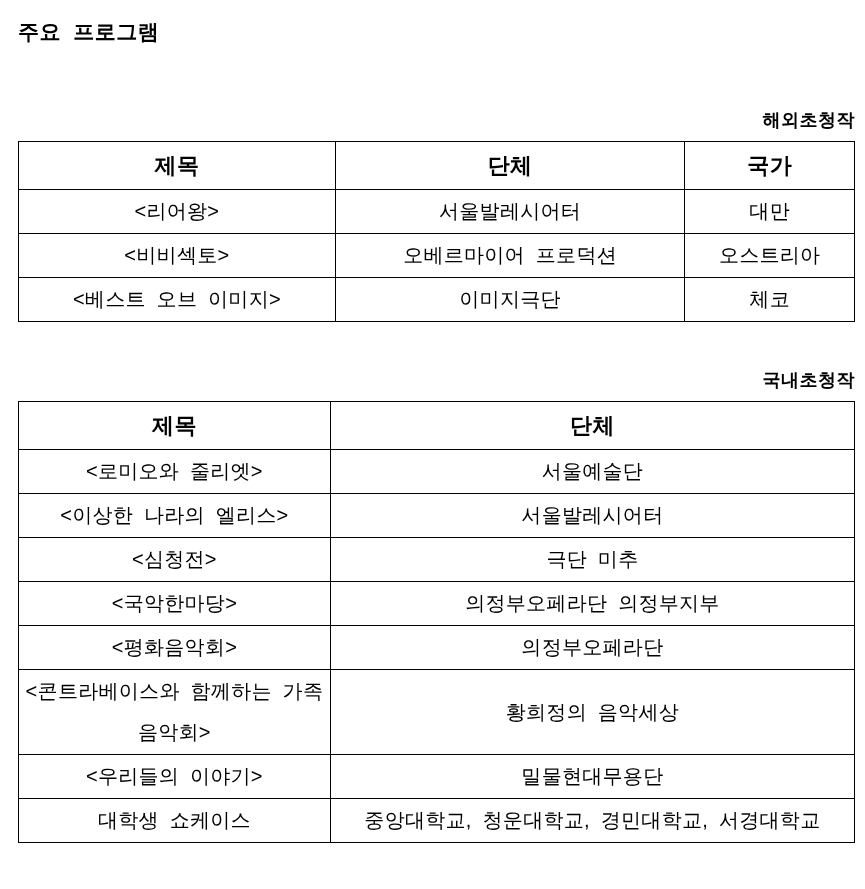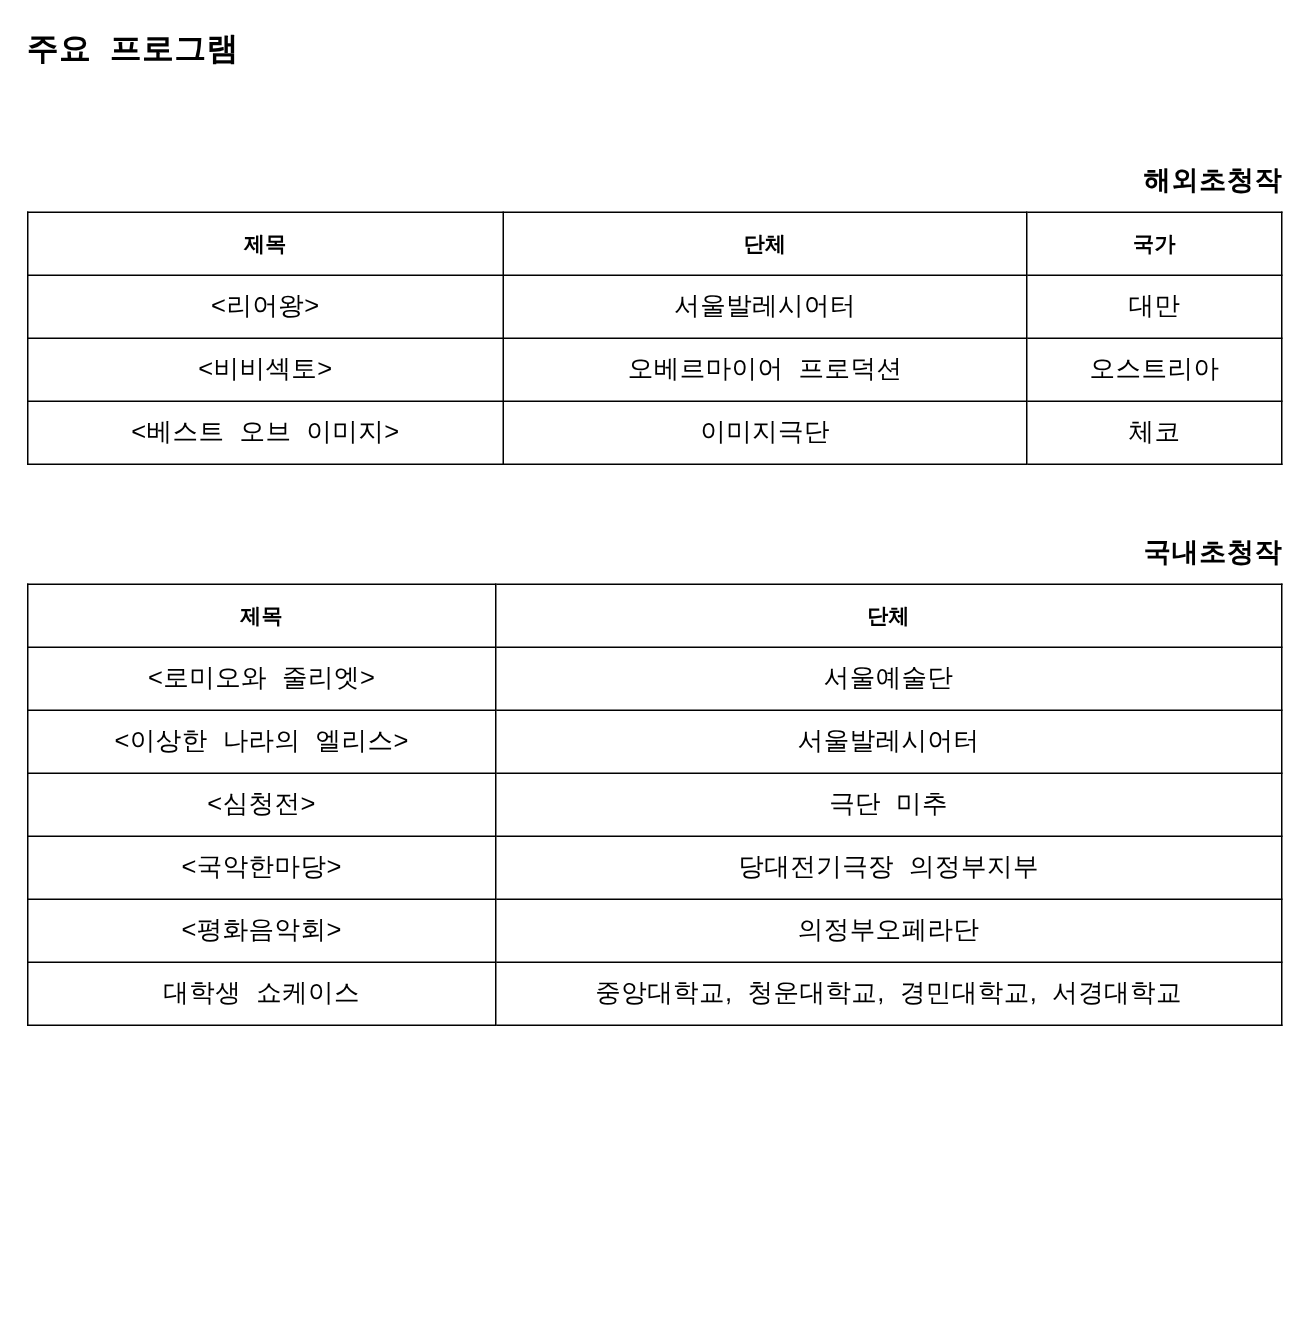--- a/index.html
+++ b/index.html
@@ -39,29 +39,29 @@
     width: 837px;
     table-layout: fixed;
   }
   table.doc-table th,
   table.doc-table td {
     border: 1px solid #000000;
     text-align: center;
     vertical-align: middle;
     height: 39px;
     padding: 1px 6px;
-    font-size: 17px;
+    font-size: 20px;
     line-height: 2.05;
     word-spacing: 5px;
     letter-spacing: 0.3px;
     overflow: hidden;
   }
   table.doc-table th {
     font-weight: 700;
-    font-size: 14px;
+    font-size: 22px;
   }
   table.doc-table td {
     font-weight: 400;
   }
 </style>
 </head>
 <body>
 
 <div class="page">
 
@@ -123,25 +123,33 @@
           <tr>
             <td>&lt;이상한 나라의 엘리스&gt;</td>
             <td>서울발레시어터</td>
           </tr>
           <tr>
             <td>&lt;심청전&gt;</td>
             <td>극단 미추</td>
           </tr>
           <tr>
             <td>&lt;국악한마당&gt;</td>
-            <td>당대전기극장 의정부지부</td>
+            <td>의정부오페라단 의정부지부</td>
           </tr>
           <tr>
             <td>&lt;평화음악회&gt;</td>
             <td>의정부오페라단</td>
+          </tr>
+          <tr>
+            <td>&lt;콘트라베이스와 함께하는 가족 음악회&gt;</td>
+            <td>황희정의 음악세상</td>
+          </tr>
+          <tr>
+            <td>&lt;우리들의 이야기&gt;</td>
+            <td>밀물현대무용단</td>
           </tr>
           <tr>
             <td>대학생 쇼케이스</td>
             <td>중앙대학교, 청운대학교, 경민대학교, 서경대학교</td>
           </tr>
         </tbody>
       </table>
   </div>
 
 </div>

